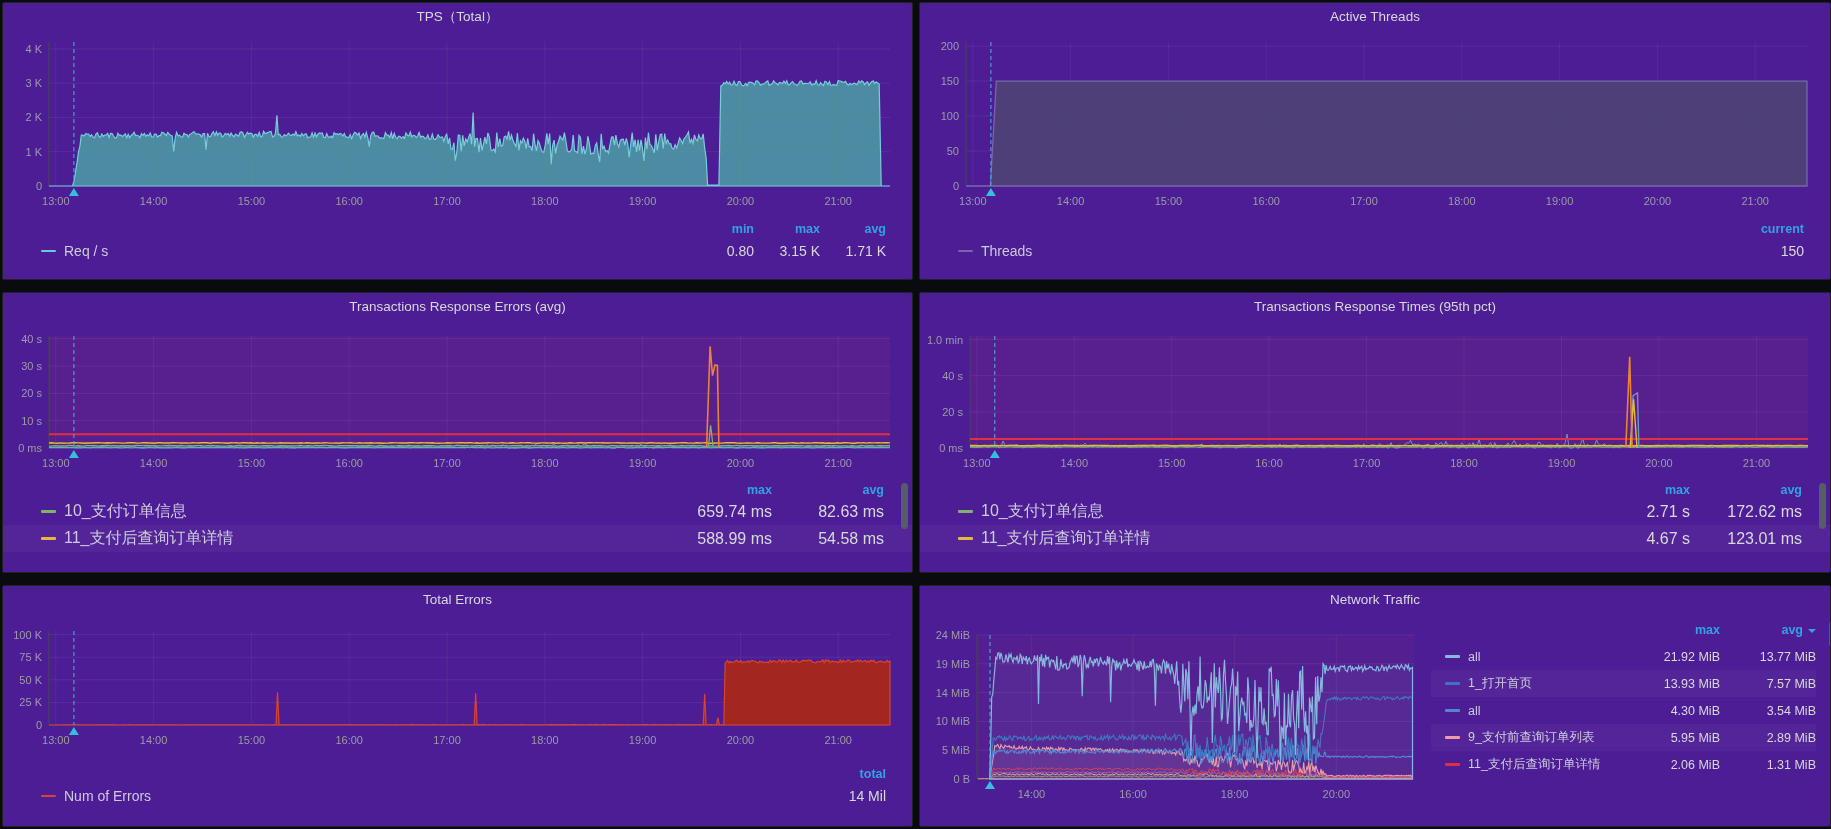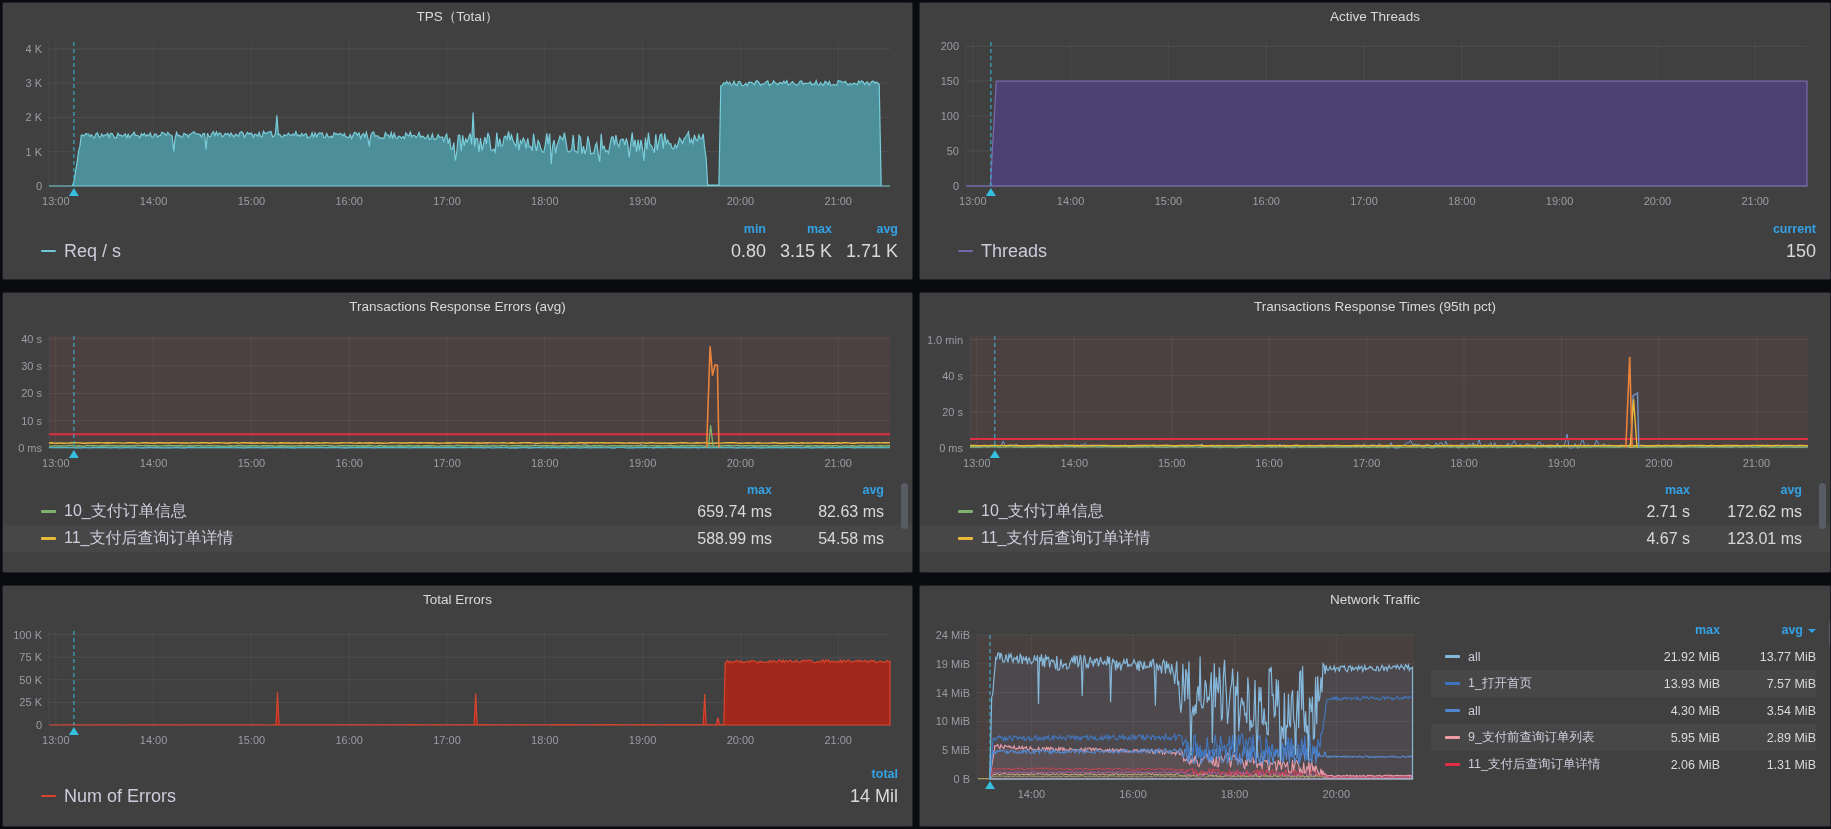--- a/index.html
+++ b/index.html
@@ -1,33 +1,33 @@
 <!DOCTYPE html>
 <html><head>
 <meta charset="utf-8">
 <style>
   html,body{margin:0;padding:0}
   body{width:1831px;height:829px;background:#0a0b0e;font-family:"Liberation Sans",sans-serif;color:#ccccdc;overflow:hidden}
   .grid{display:grid;grid-template-columns:911px 912px;grid-template-rows:278px 281px 242px;gap:12px 6px;padding:2px 0 0 2px}
-  .panel{background:#404040;border:1px solid #202227;border-radius:2px;position:relative;overflow:hidden;box-sizing:border-box}
+  .panel{background:#4c1d95;border:1px solid #202227;border-radius:2px;position:relative;overflow:hidden;box-sizing:border-box}
   .ptitle{height:25px;line-height:27px;text-align:center;font-size:13.5px;font-weight:500;color:#d8d9da;cursor:pointer;white-space:nowrap}
   svg.chart{display:block}
   svg text{font-size:11px;fill:#9a9da5}
   .heads{display:flex;justify-content:flex-end;font-size:12.5px;font-weight:700;color:#33a2e5;line-height:17px}
   .hc{width:66px;text-align:right}
   .hcw{width:112px;text-align:right}
   .hcn{width:96px;text-align:right}
-  .srow{display:flex;align-items:center;font-size:18px;height:26px}
+  .srow{display:flex;align-items:center;font-size:14px;height:26px}
   .dash{width:15px;height:2.5px;border-radius:1px;margin-right:8px;flex:none}
   .sname{color:#ccccdc;cursor:pointer;white-space:nowrap}
   .vals{margin-left:auto;display:flex}
   .vc{width:66px;text-align:right;color:#d8d9da}
   .vcw{width:112px;text-align:right;color:#d8d9da}
   .vcn{width:96px;text-align:right;color:#d8d9da}
-  .stats{padding:3px 14px 0 38px}
+  .stats{padding:3px 26px 0 38px}
   .heads2{display:flex;justify-content:flex-end;padding:4px 28px 0 0;font-size:12.5px;font-weight:700;color:#33a2e5;line-height:16px}
   .lrow{display:flex;align-items:center;height:27px;padding:0 28px 0 38px;font-size:16px}
   .lrow.alt,.nrow.alt{background:rgba(255,255,255,0.04)}
   .netbody{display:flex;margin-top:8px}
   .netleg{flex:1;padding:2px 14px 0 6px;position:relative}
   .nheads{display:flex;justify-content:flex-end;font-size:12.5px;font-weight:700;color:#33a2e5;line-height:18px;margin-bottom:4px}
   .nrow{display:flex;align-items:center;height:27px;padding-left:14px;font-size:12.5px;border-radius:2px}
   .caret{display:inline-block;margin-left:5px;width:0;height:0;border-left:4px solid transparent;border-right:4px solid transparent;border-top:4px solid #33a2e5;vertical-align:1px}
   .thumb{position:absolute;width:7px;border-radius:4px;background:#585c64;cursor:pointer}
 </style>

